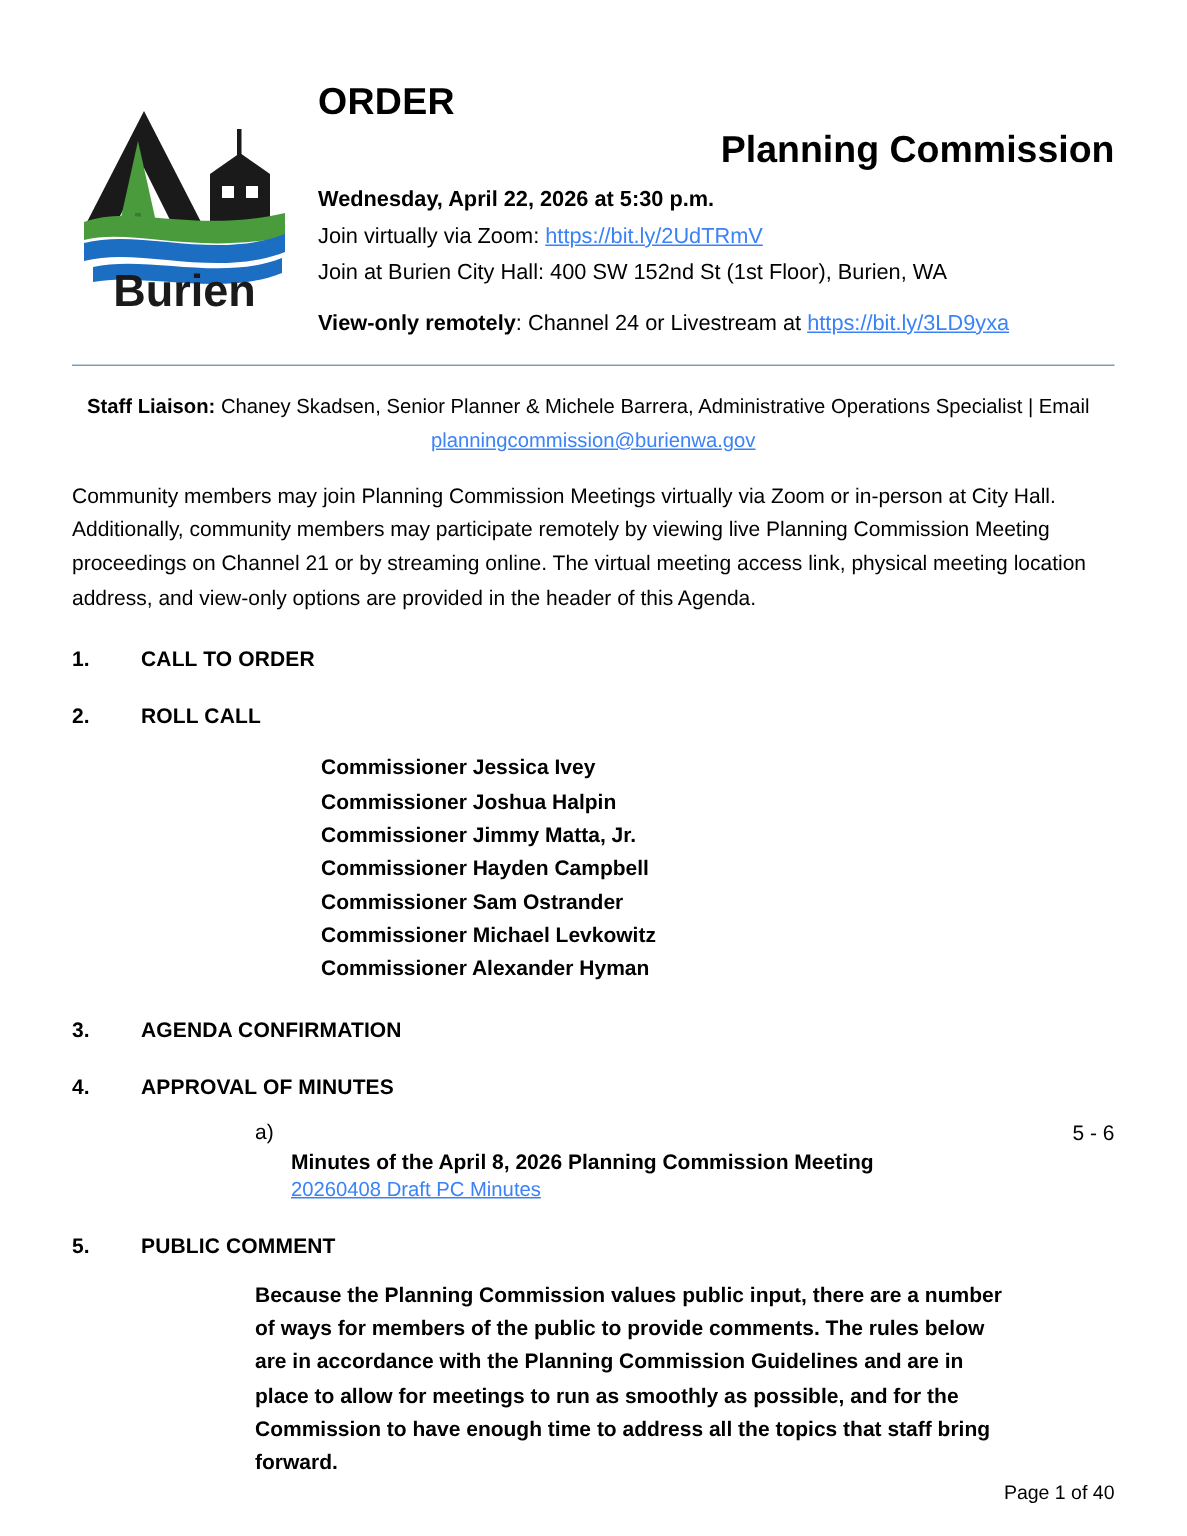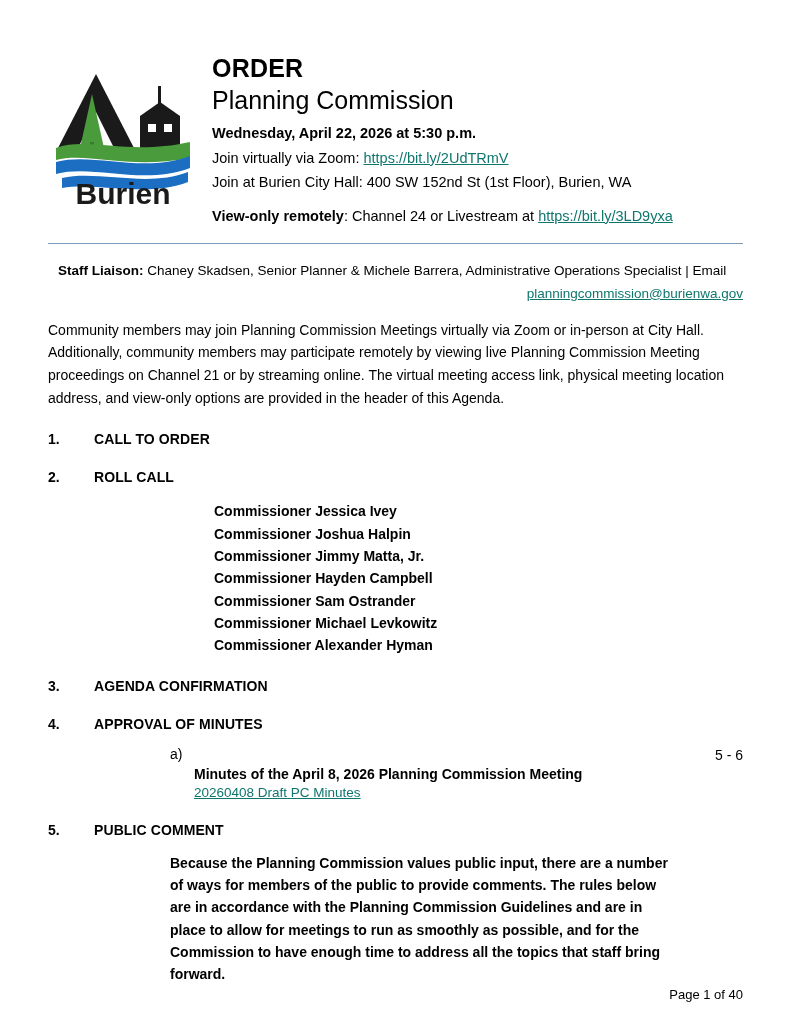--- a/index.html
+++ b/index.html
@@ -43,56 +43,57 @@
   }
   .doc-type {
     font-size: 25px;
     font-weight: bold;
     letter-spacing: 0.2px;
     line-height: 1.18;
     margin: 0 0 2px 0;
   }
   .doc-title {
     font-size: 25px;
-    font-weight: normal;
+    font-weight: bold;
     line-height: 1.18;
     margin: 0 0 8px 0;
+    text-align: right;
   }
   .meeting-line {
     font-size: 14.5px;
     font-weight: bold;
     line-height: 1.5;
     margin: 0 0 2px 0;
   }
   .header-line {
     font-size: 14.5px;
     line-height: 1.55;
     margin: 0 0 2px 0;
   }
   .header-line.spaced { margin-top: 11px; }
   .bold { font-weight: bold; }
   a.link {
-    color: #0f766e;
+    color: #3b82f6;
     text-decoration: underline;
   }
 
   .rule {
     border: none;
     border-top: 1px solid #7f9db9;
     margin: 14px 0 16px 0;
   }
 
   
   .liaison {
     font-size: 13.5px;
     line-height: 1.6;
     margin: 0 0 4px 10px;
   }
   .liaison-email-line {
-    text-align: right;
+    text-align: center;
     font-size: 13.5px;
     margin-top: 1px;
   }
 
   
   .intro {
     font-size: 14px;
     line-height: 1.62;
     margin: 18px 0 0 0;
     text-align: left;

